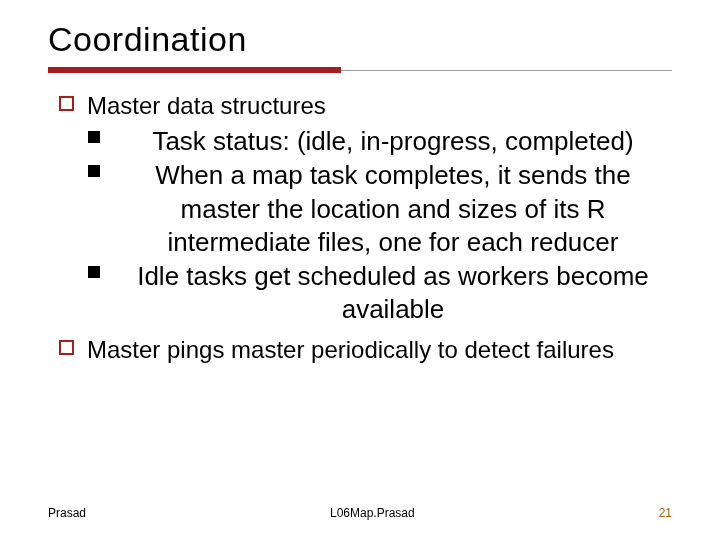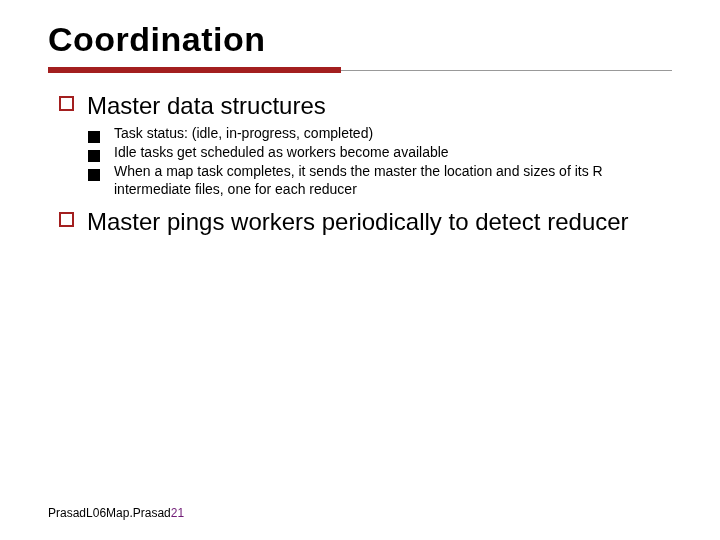--- a/index.html
+++ b/index.html
@@ -7,21 +7,21 @@
     width: 720px;
     height: 540px;
     background: #fff;
     font-family: Verdana, Geneva, sans-serif;
     color: #000;
     position: relative;
     padding: 20px 48px 0 48px;
   }
   .title {
     font-size: 34px;
-    font-weight: 700;
+    font-weight: 400;
     margin-bottom: 8px;
     letter-spacing: 0.5px;
   }
   .rule {
     height: 6px;
     width: 100%;
     position: relative;
     margin-bottom: 18px;
   }
   .rule .dark {
@@ -62,48 +62,49 @@
     background: #fff;
   }
   .lvl1 .text { flex: 1; }
   .sub {
     padding-left: 40px;
     margin-top: 4px;
     margin-bottom: 8px;
   }
   .lvl2 {
     display: flex;
-    font-size: 14px;
+    font-size: 26px;
     line-height: 1.28;
     margin-bottom: 1px;
+    text-align: center;
   }
   .lvl2 .bullet {
     flex: 0 0 26px;
     display: flex;
     align-items: flex-start;
     padding-top: 6px;
   }
   .lvl2 .bullet span {
     display: inline-block;
     width: 12px;
     height: 12px;
     background: #000;
   }
   .lvl2 .text { flex: 1; }
   .footer {
     position: absolute;
     bottom: 20px;
     left: 48px;
     right: 48px;
     display: flex;
-    justify-content: flex-start;
+    justify-content: space-between;
     font-size: 12px;
     color: #000;
   }
-  .footer .page { color: #701a75; }
+  .footer .page { color: #a16207; }
 </style>
 </head>
 <body>
 
 <div class="title">Coordination</div>
 <div class="rule">
   <div class="light"></div>
   <div class="dark"></div>
 </div>
 
@@ -120,35 +121,35 @@
     <div class="lvl2">
       <div class="bullet">
           <span></span>
         </div>
       <div class="text">Task status: (idle, in-progress, completed)</div>
     </div>
     <div class="lvl2">
       <div class="bullet">
           <span></span>
         </div>
-      <div class="text">Idle tasks get scheduled as workers become available</div>
+      <div class="text">When a map task completes, it sends the master the location and sizes of its R intermediate files, one for each reducer</div>
     </div>
     <div class="lvl2">
       <div class="bullet">
           <span></span>
         </div>
-      <div class="text">When a map task completes, it sends the master the location and sizes of its R intermediate files, one for each reducer</div>
+      <div class="text">Idle tasks get scheduled as workers become available</div>
     </div>
   </div>
 
   <div class="lvl1">
     <div class="bullet">
         <span></span>
       </div>
-    <div class="text">Master pings workers periodically to detect reducer</div>
+    <div class="text">Master pings master periodically to detect failures</div>
   </div>
 
 </div>
 
 <div class="footer">
   <span>Prasad</span>
   <span>L06Map.Prasad</span>
   <span class="page">21</span>
 </div>
 

